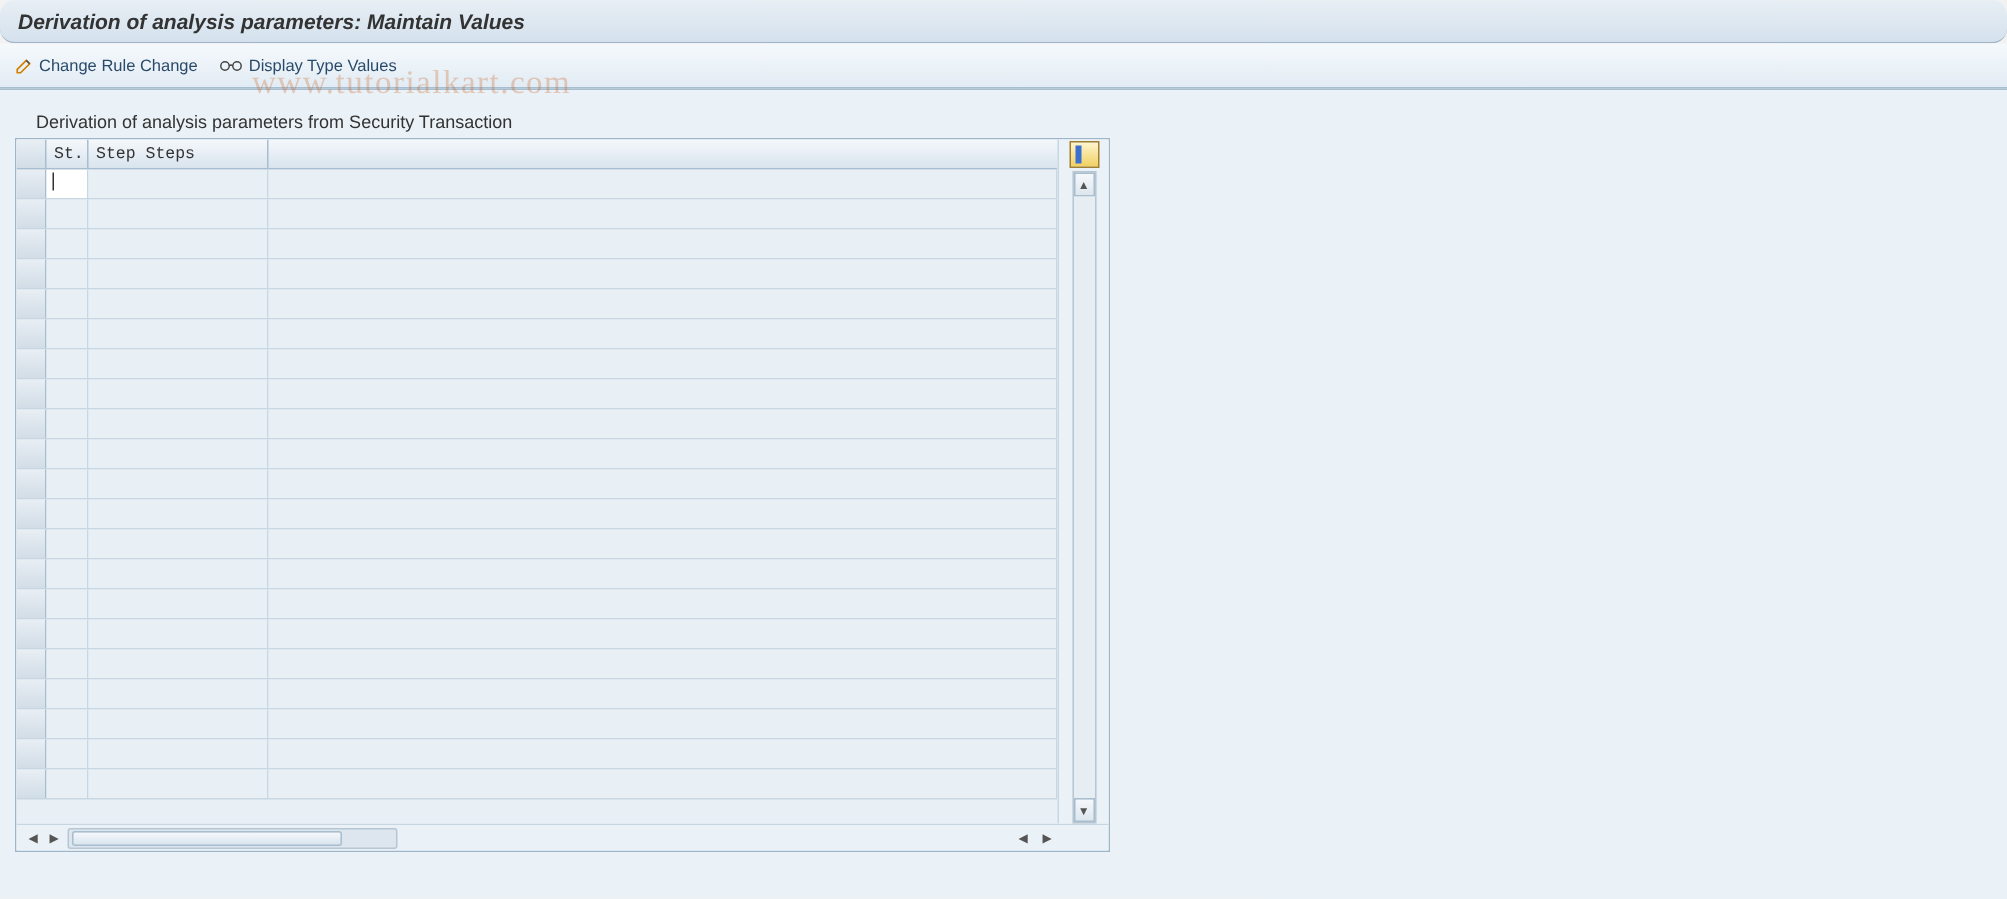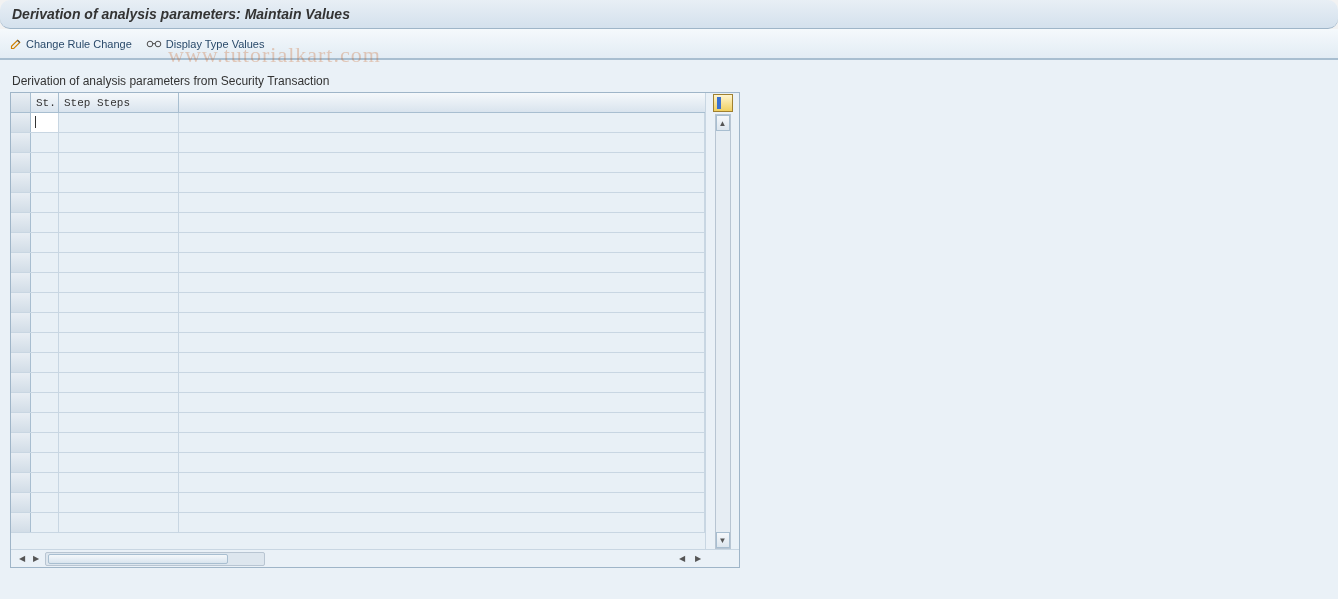--- a/index.html
+++ b/index.html
@@ -61,20 +61,21 @@
     
     .content {
       background: #eaf1f7;
       padding: 8px 10px;
       height: calc(100% - 58px);
     }
     .subtitle {
       font-size: 12px;
       color: #333;
       padding: 6px 2px 4px 2px;
+      margin-left: 12px;
     }
     
     
     .table-wrap {
       width: 730px;
       border: 1px solid #9fb5c8;
       background: #fff;
     }
     .table-panel-header {
       background: linear-gradient(to bottom, #f3f7fb, #dde8f1);

